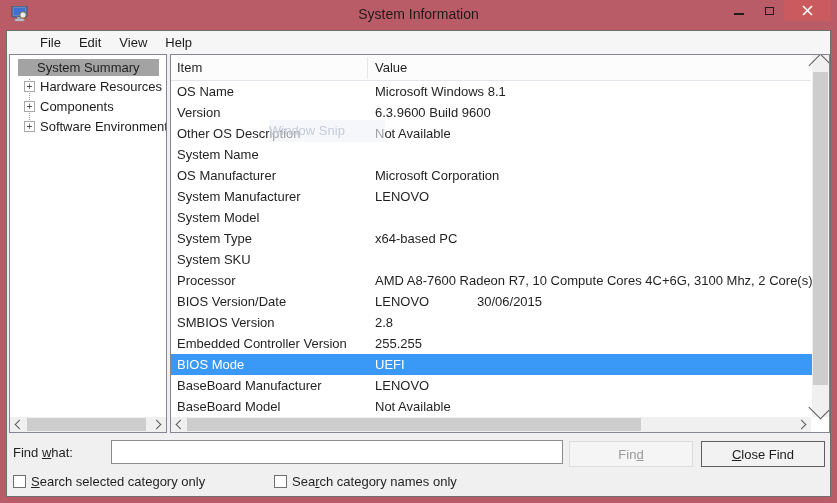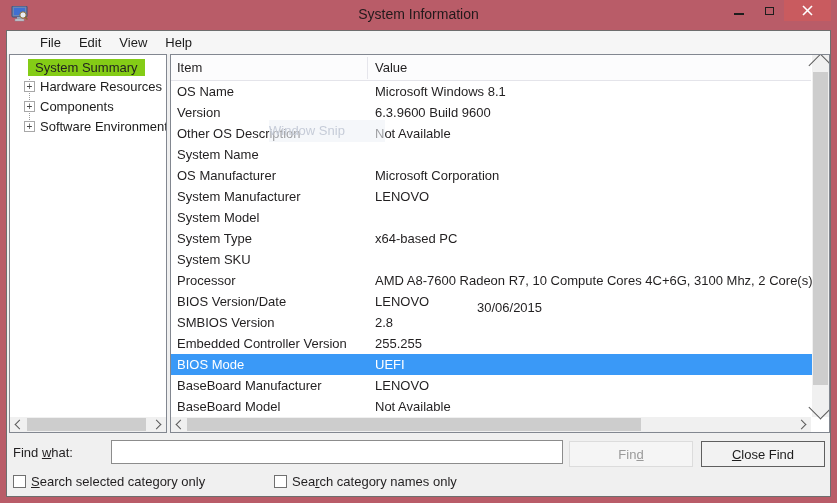--- a/index.html
+++ b/index.html
@@ -25,41 +25,41 @@
   .menubar { position:absolute; left:0; top:0; width:823px; height:23px; background:#f6f6f6; display:flex; align-items:center; padding-left:24px; }
   .menu-item { padding:3px 9px; color:#1c1c1c; }
 
   
   .panel { position:absolute; background:#fff; border:1px solid #828790; }
   .tree-panel { left:2px; top:23px; width:158px; height:379px; overflow:hidden; }
   .list-panel { left:163px; top:23px; width:660px; height:379px; overflow:hidden; }
 
   
   .tree-root { position:absolute; left:8px; top:5px; white-space:nowrap; }
-  .tree-root .sel { background:#84cc16; padding:1px 7px;margin-left:10px; }
+  .tree-root .sel { background:#a3a3a3; padding:1px 19px; }
   .tree-vline { position:absolute; left:19px; top:24px; height:49px; width:0; border-left:1px dotted #9a9a9a; }
   .tree-children { position:absolute; left:0; top:22px; right:0; }
   .tree-child { position:relative; height:20px; line-height:20px; white-space:nowrap; padding-left:30px; }
   .plusbox { position:absolute; left:14px; top:4px; width:11px; height:11px; background:#fff;
              border:1px solid #a8a8a8; font-size:10px; line-height:9px; text-align:center; color:#4a4a4a; }
   .tlbl { color:#1c1c1c; }
 
   
   .list-header { position:absolute; left:0; top:0; width:640px; height:26px; background:#fcfcfd;
                  border-bottom:1px solid #e4e4ea; line-height:26px; }
   .col-item { position:absolute; left:6px; }
   .col-value { position:absolute; left:204px; }
   .col-divider { position:absolute; left:196px; top:2px; width:1px; height:22px; background:#e6e6ec; }
 
   
   .rows { position:absolute; left:0; top:26px; width:641px; height:336px; overflow:hidden; }
   .lrow { position:relative; height:21px; line-height:21px; white-space:nowrap; }
   .c-item { position:absolute; left:6px; }
   .c-value { position:absolute; left:204px; }
-  .c-value2 { position:absolute; left:306px;margin-top:6px; }
+  .c-value2 { position:absolute; left:306px; }
   .lrow.sel { background:#3a99f7; color:#fff; }
 
   
   .ghost { position:absolute; left:262px; top:89px; width:116px; height:22px; line-height:22px;
            background:rgba(238,241,246,0.6); color:#c6ccd8; z-index:5; }
 
   
   .sb { position:absolute; background:#f0f0f0; }
   .sb-btn { position:absolute; display:flex; align-items:center; justify-content:center; background:#f0f0f0; }
   .thumb { position:absolute; background:#cdcdcd; }

